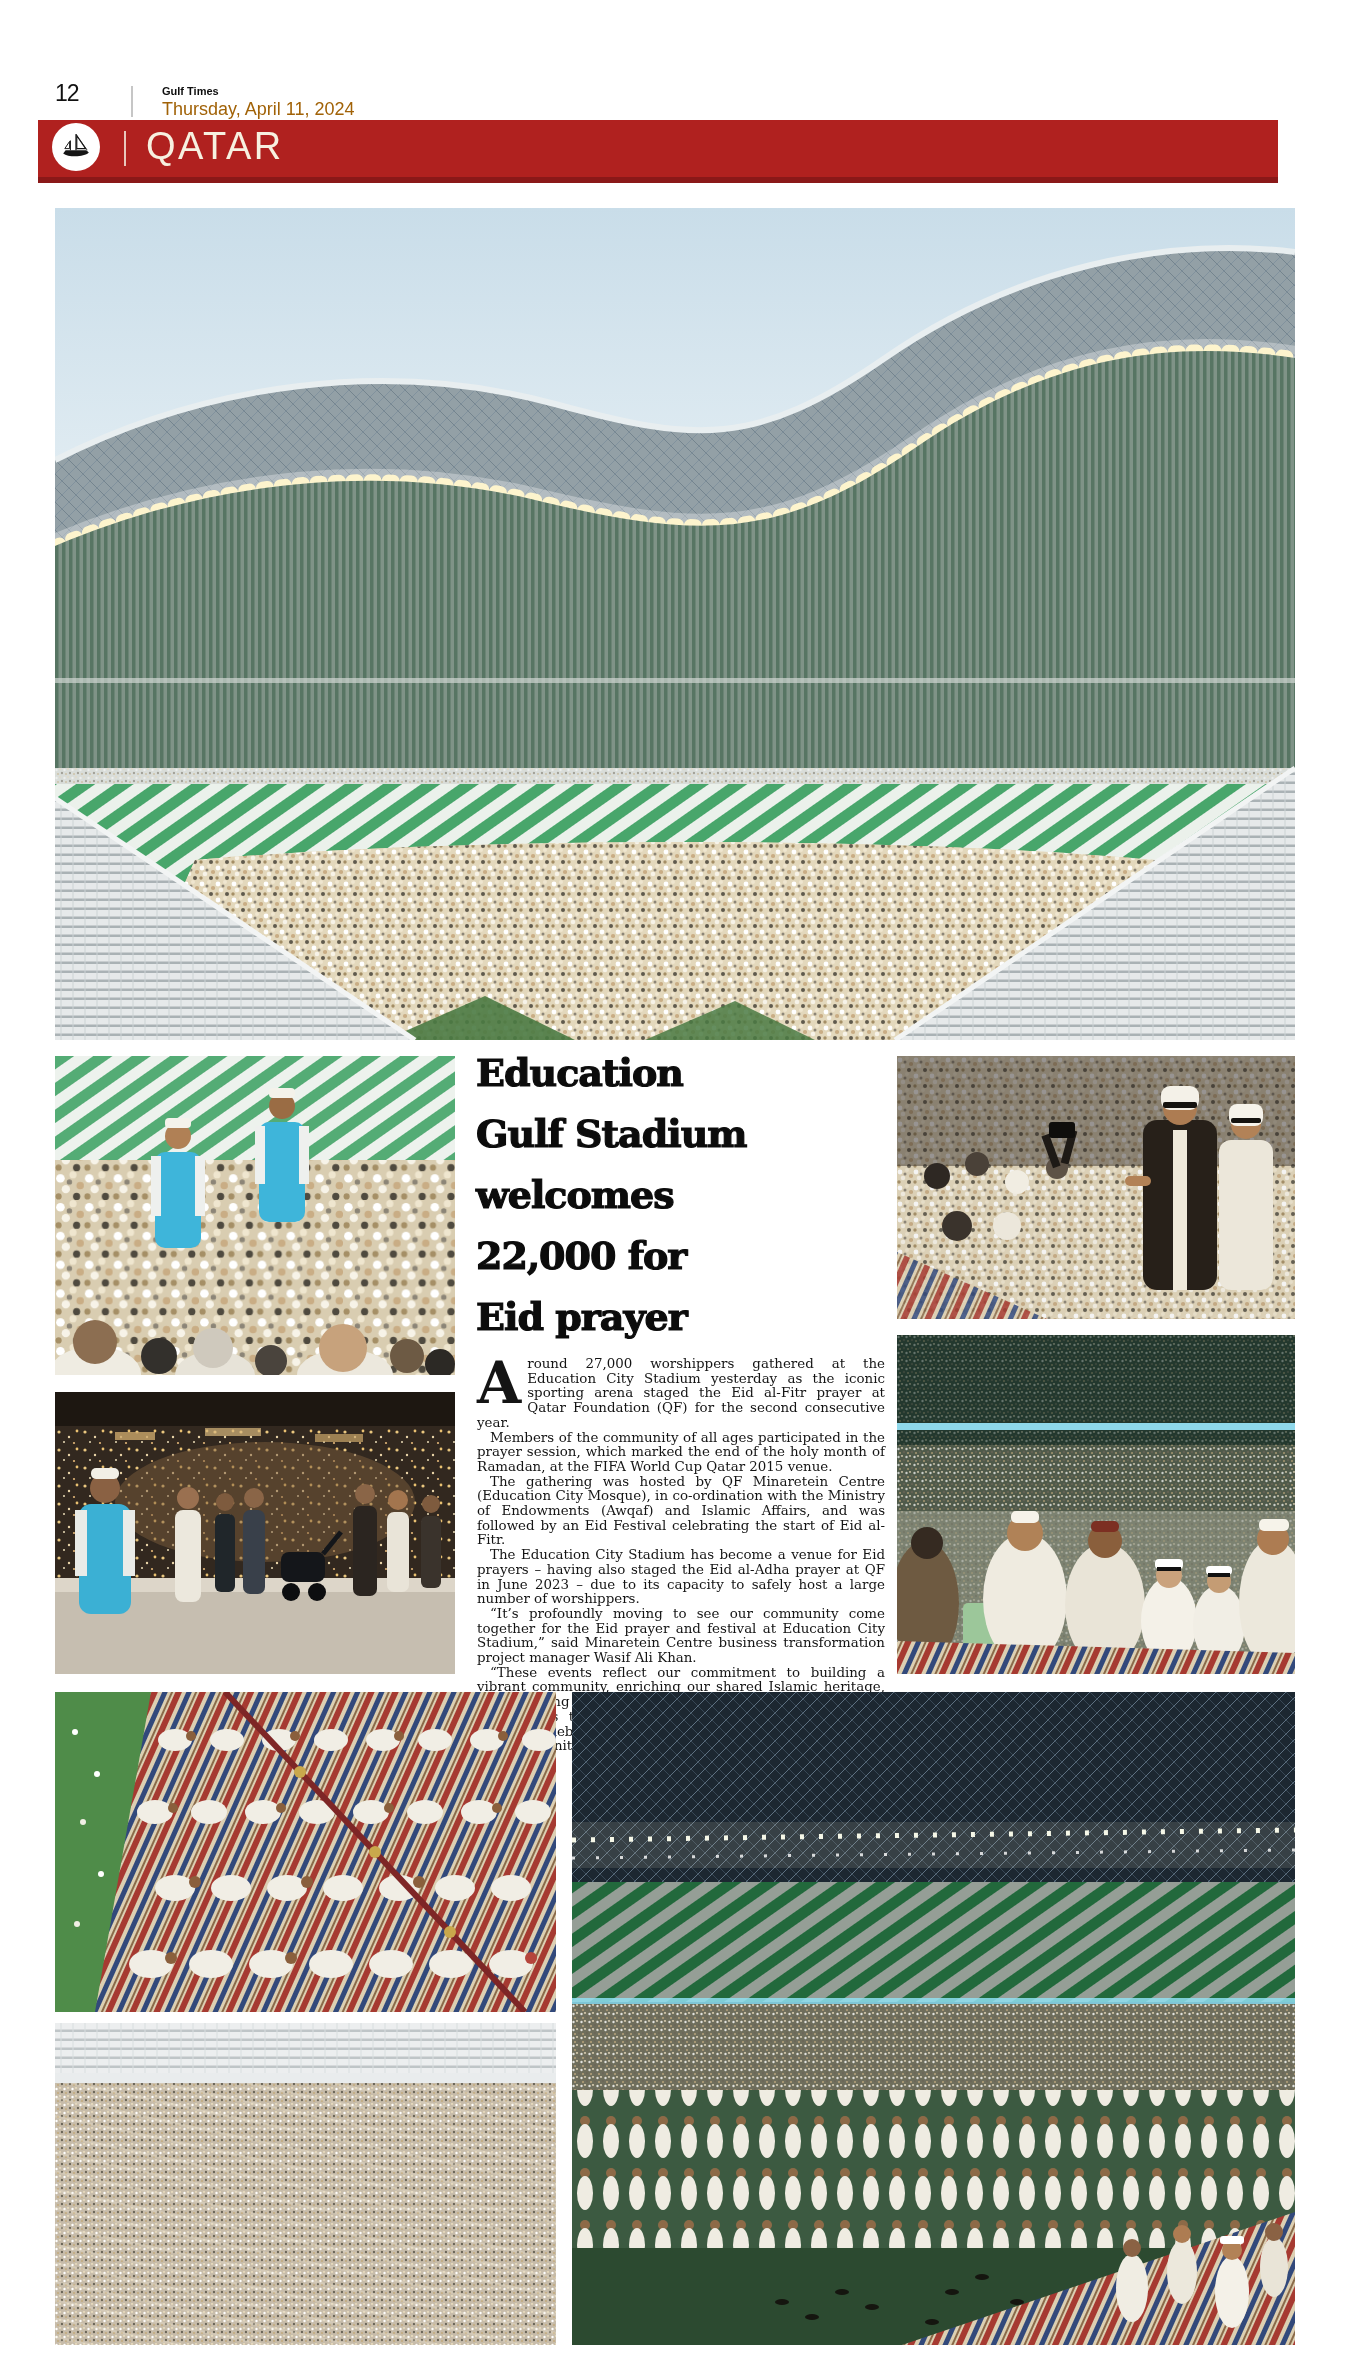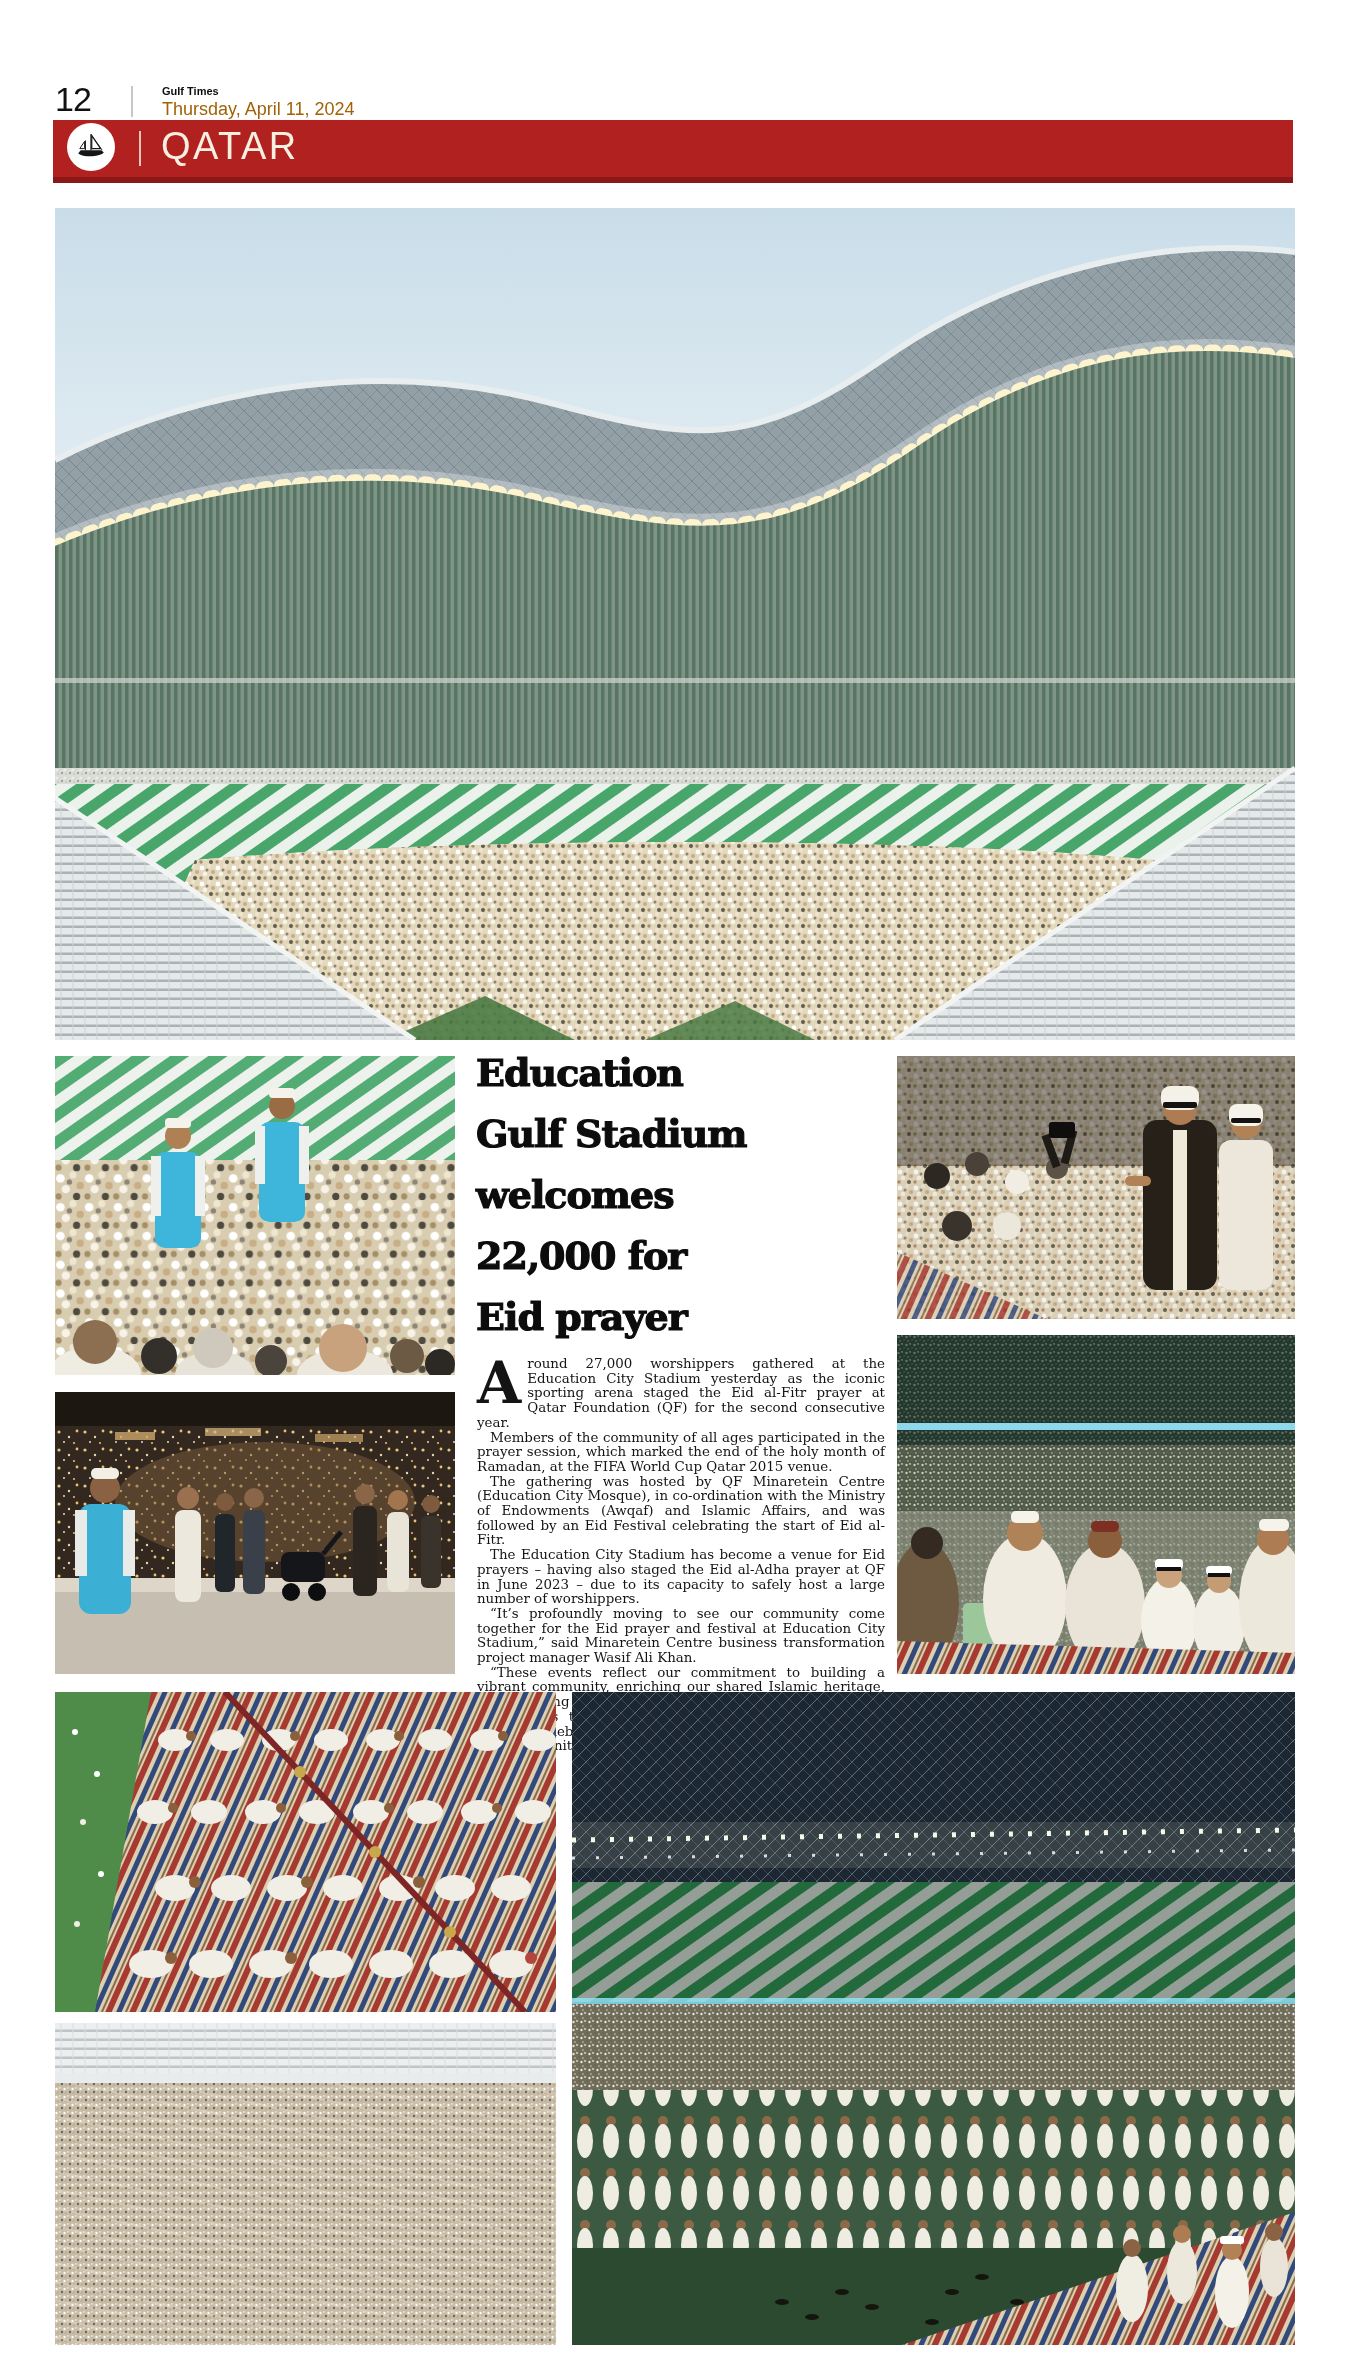--- a/index.html
+++ b/index.html
@@ -1,28 +1,28 @@
 <!DOCTYPE html>
 <html><head>
 <meta charset="utf-8">
 <style>
   html,body{margin:0;padding:0;background:#ececec;}
   .sheet{position:relative;width:1351px;height:2365px;margin:0 auto;background:#ffffff;overflow:hidden;
          font-family:"Liberation Sans",sans-serif;}
   .abs{position:absolute;}
 
   
-  .pagenum{left:55px;top:80px;font-size:34px;font-weight:500;color:#111;letter-spacing:-1px;}
+  .pagenum{left:55px;top:80px;font-size:23px;font-weight:500;color:#111;letter-spacing:-1px;}
   .hdr-divider{left:131px;top:86px;width:2px;height:31px;background:#c6c6c6;}
   .pub{left:162px;top:83px;line-height:17.5px;}
   .pub .name{font-size:11px;font-weight:700;color:#0d0d0d;}
   .pub .date{font-size:18px;color:#a16207;}
 
   
-  .section-bar{left:53px;top:120px;width:1240px;height:57px;background:#b0211f;border-bottom:6px solid #8a1818;}
+  .section-bar{left:38px;top:120px;width:1240px;height:57px;background:#b0211f;border-bottom:6px solid #8a1818;}
   .logo-circle{position:absolute;left:14px;top:3px;width:48px;height:48px;border-radius:50%;background:#fff;
                display:flex;align-items:center;justify-content:center;}
   .bar-sep{position:absolute;left:86px;top:11px;width:2px;height:35px;background:rgba(248,241,227,.8);}
   .section-title{position:absolute;left:108px;top:5px;font-size:38px;font-weight:300;letter-spacing:2.5px;
                  color:#f7f0e0;}
 
   
   .photo{position:absolute;overflow:hidden;background:#d8d8d8;}
   .photo svg{display:block;width:100%;height:100%;}
   #photo-main{left:55px;top:208px;width:1240px;height:832px;}

